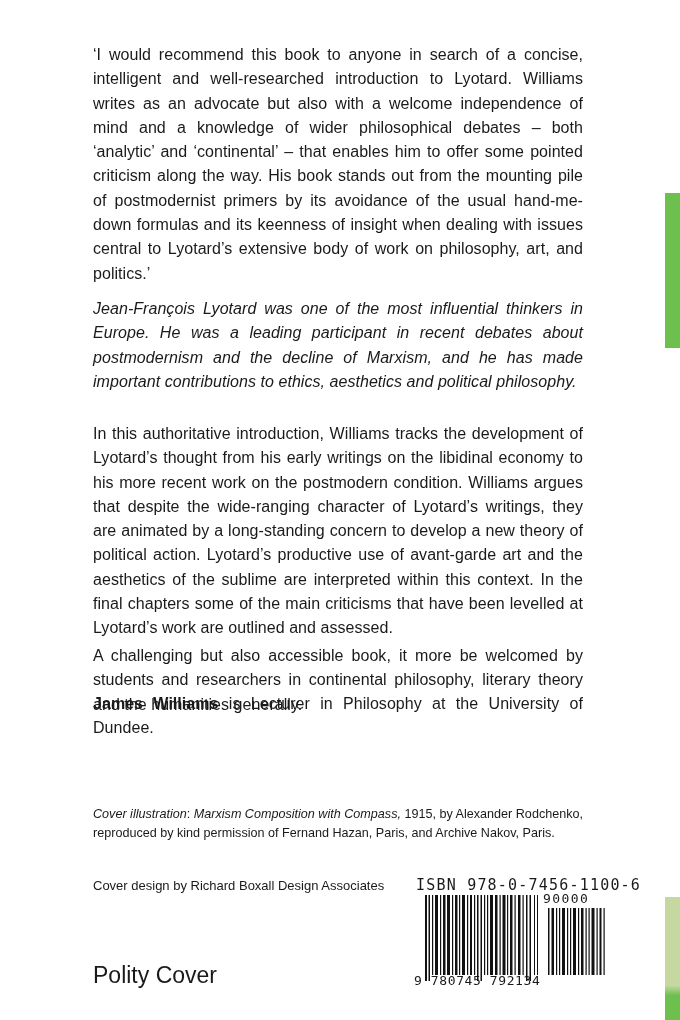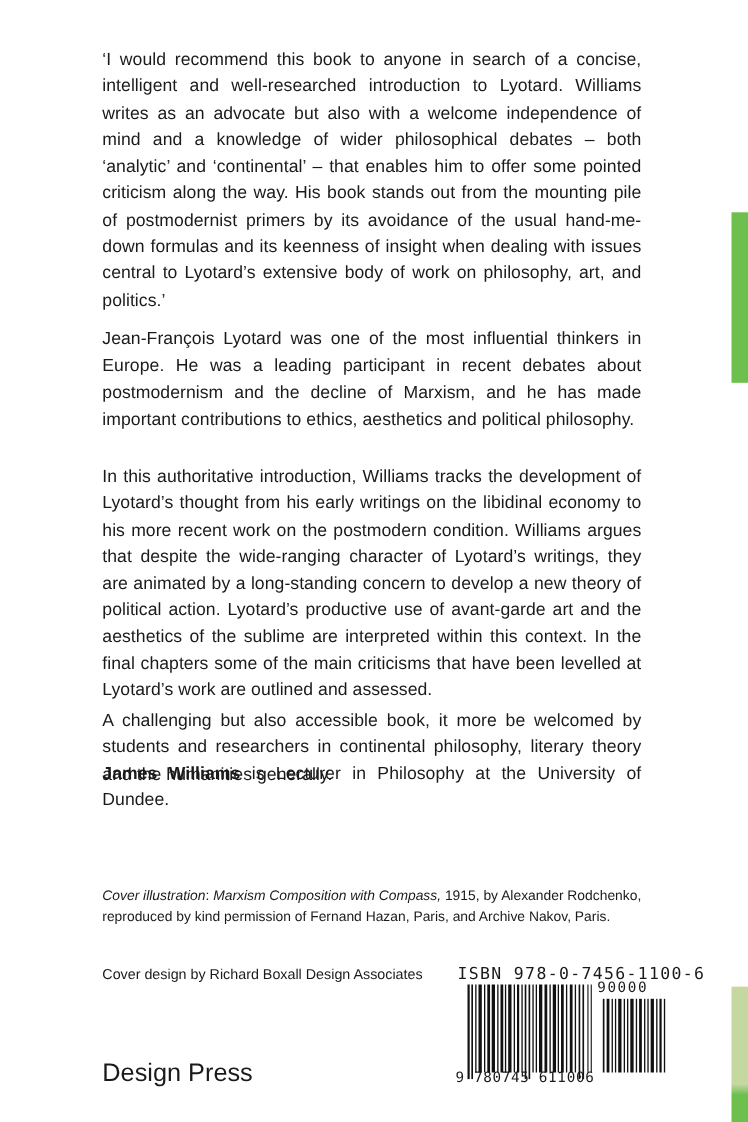--- a/index.html
+++ b/index.html
@@ -47,41 +47,41 @@
 </head>
 <body>
 
 <div class="strip" style="top:193px;height:155px;background:#6dbf4e;"></div>
 <div class="strip" style="top:897px;height:123px;background:linear-gradient(180deg,#c4d8a0 0%,#c4d8a0 72%,#6dbf4e 80%,#6dbf4e 100%);"></div>
 
 <div class="col" style="top:43px;">
   <p>‘I would recommend this book to anyone in search of a concise, intelligent and well-researched introduction to Lyotard. Williams writes as an advocate but also with a welcome independence of mind and a knowledge of wider philosophical debates – both ‘analytic’ and ‘continental’ – that enables him to offer some pointed criticism along the way. His book stands out from the mounting pile of postmodernist primers by its avoidance of the usual hand-me-down formulas and its keenness of insight when dealing with issues central to Lyotard’s extensive body of work on philosophy, art, and politics.’</p>
 </div>
 
-<div class="col" style="top:297px;">
+<div class="col" style="top:297px;font-style:italic;">
   <p>Jean-François Lyotard was one of the most influential thinkers in Europe. He was a leading participant in recent debates about postmodernism and the decline of Marxism, and he has made important contributions to ethics, aesthetics and political philosophy.</p>
 </div>
 <div class="col" style="top:422px;">
   <p>In this authoritative introduction, Williams tracks the development of Lyotard’s thought from his early writings on the libidinal economy to his more recent work on the postmodern condition. Williams argues that despite the wide-ranging character of Lyotard’s writings, they are animated by a long-standing concern to develop a new theory of political action. Lyotard’s productive use of avant-garde art and the aesthetics of the sublime are interpreted within this context. In the final chapters some of the main criticisms that have been levelled at Lyotard’s work are outlined and assessed.</p>
 </div>
 <div class="col" style="top:644px;">
   <p>A challenging but also accessible book, it more be welcomed by students and researchers in continental philosophy, literary theory and the humanities generally.</p>
 </div>
 
 <div class="col" style="top:692px;">
   <p><b>James Williams</b><span> is Lecturer in Philosophy at the University of Dundee.</span></p>
 </div>
 
 <div class="small" style="top:805px;">
   <i>Cover illustration</i><span>: </span><i>Marxism Composition with Compass,</i><span> 1915, by Alexander Rodchenko, reproduced by kind permission of Fernand Hazan, Paris, and Archive Nakov, Paris.</span>
 </div>
 
 <div class="credit">Cover design by Richard Boxall Design Associates</div>
 
-<div class="publisher">Design Press</div>
+<div class="publisher">Polity Cover</div>
 
 <div class="barcode-box">
   <div class="isbn-text">ISBN 978-0-7456-1100-6</div>
   <div class="addon-digits">90000</div>
   <svg class="bars" width="200" height="115">
     <g fill="#111">
 
       <rect x="11" y="17" width="2" height="86"></rect>
       <rect x="14.5" y="17" width="1.5" height="86"></rect>
       <rect x="18" y="17" width="1.2" height="80"></rect>
@@ -125,14 +125,14 @@
       <rect x="164" y="30" width="1.2" height="67"></rect>
       <rect x="167" y="30" width="2.5" height="67"></rect>
       <rect x="171.5" y="30" width="1.2" height="67"></rect>
       <rect x="174.5" y="30" width="1.2" height="67"></rect>
       <rect x="177.5" y="30" width="3" height="67"></rect>
       <rect x="182.5" y="30" width="1.2" height="67"></rect>
       <rect x="185.5" y="30" width="2" height="67"></rect>
       <rect x="189.5" y="30" width="1.2" height="67"></rect>
     </g>
   </svg>
-  <div class="ean-digits">9 780745 611006</div>
+  <div class="ean-digits">9 780745 792134</div>
 </div>
 
 </body></html>

